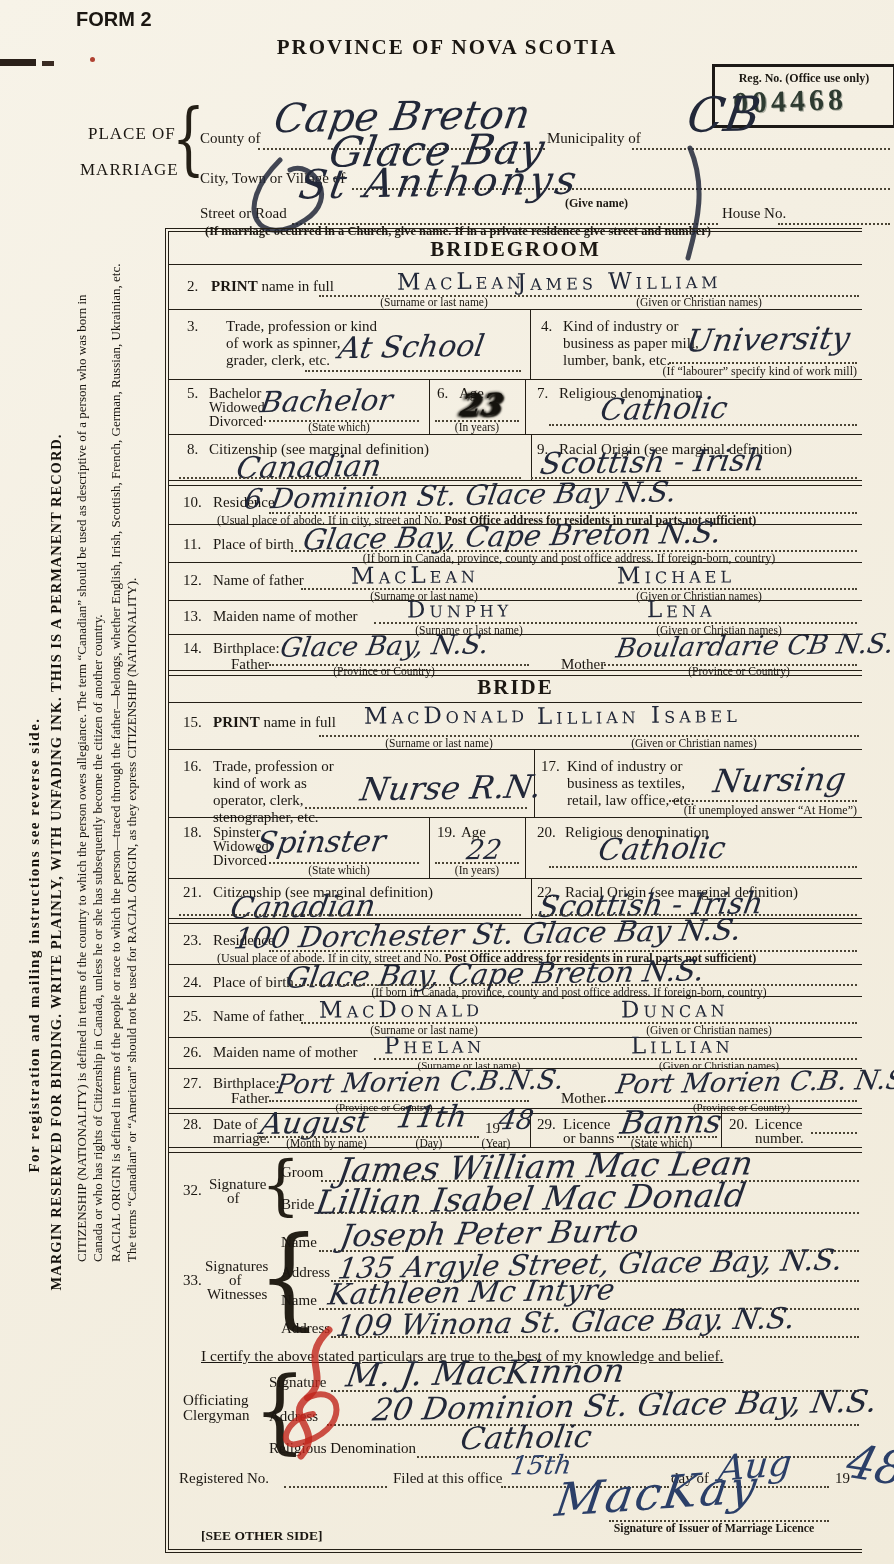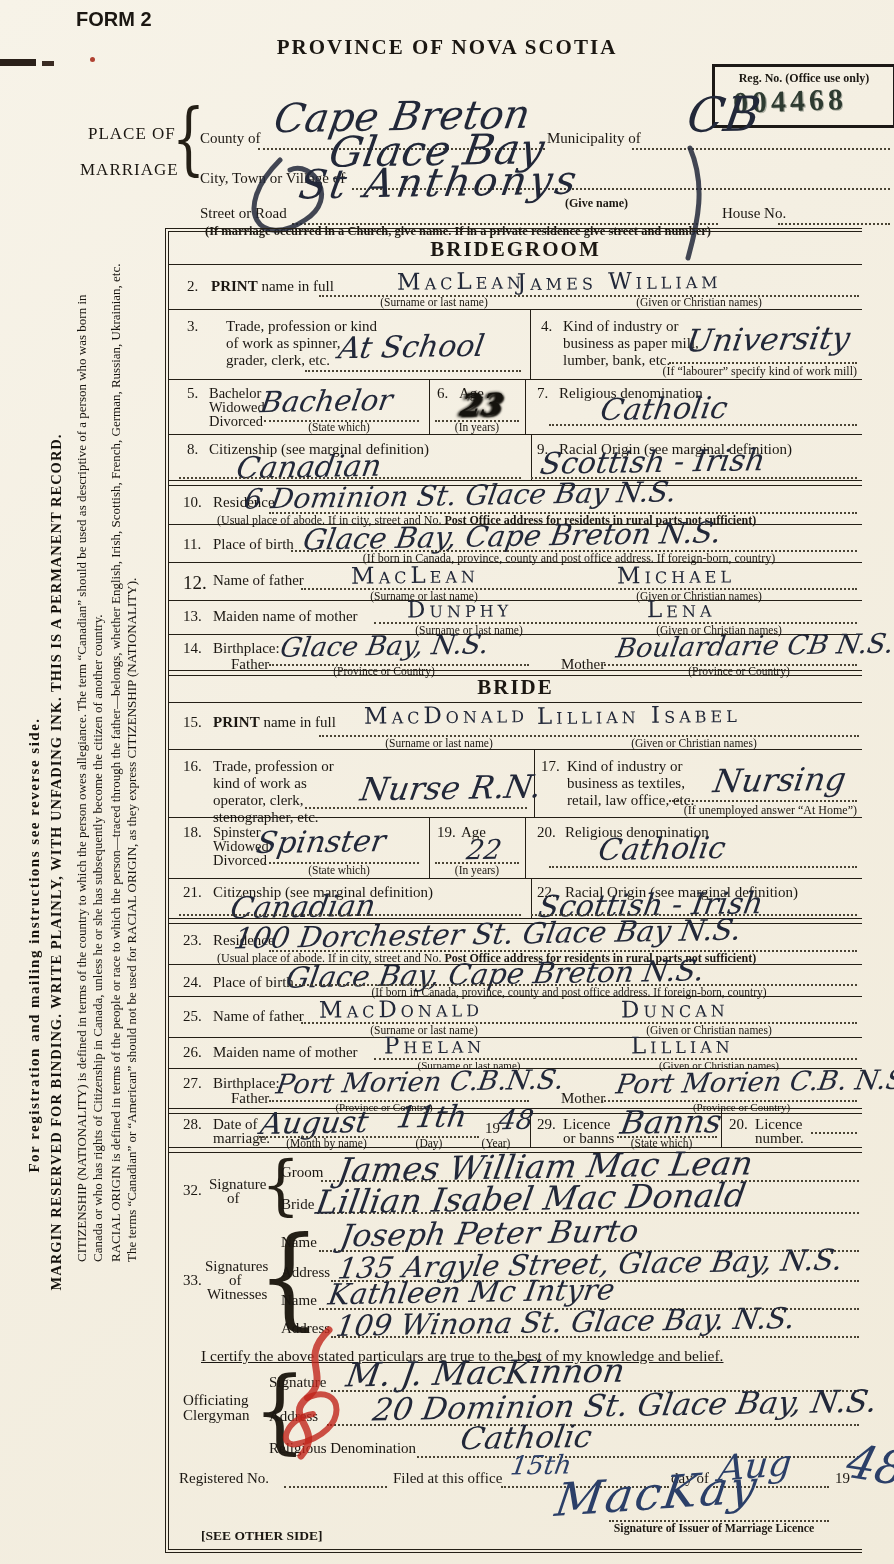--- a/index.html
+++ b/index.html
@@ -171,21 +171,21 @@
     <div class="hw" style="left:76px;top:250px;font-size:28px;">6 Dominion St.  Glace Bay N.S.</div>
     <div class="dl" style="left:100px;top:280px;width:588px;"></div>
     <div class="t" style="left:48px;top:282px;font-size:12px;"><span>(Usual place of abode.   If in city, street and No.</span> <span class="b">Post Office address for residents in rural parts not sufficient)</span></div>
 
     <div class="t" style="left:14px;top:304px;font-size:15px;">11.</div>
     <div class="t" style="left:44px;top:304px;font-size:15px;">Place of birth</div>
     <div class="hw" style="left:135px;top:290px;font-size:29px;">Glace Bay, Cape Breton N.S.</div>
     <div class="dl" style="left:122px;top:318px;width:566px;"></div>
     <div class="t ctr" style="left:120px;top:320px;width:560px;font-size:12px;">(If born in Canada, province, county and post office address.   If foreign-born, country)</div>
 
-    <div class="t" style="left:14px;top:340px;font-size:19px;text-align:center;">12.</div>
+    <div class="t" style="left:14px;top:340px;font-size:15px;text-align:center;">12.</div>
     <div class="t" style="left:44px;top:340px;font-size:15px;">Name of father</div>
     <div class="hp" style="left:182px;top:332px;font-size:23px;">MacLean</div>
     <div class="hp" style="left:448px;top:332px;font-size:23px;">Michael</div>
     <div class="dl" style="left:132px;top:356px;width:556px;"></div>
     <div class="t ctr" style="left:140px;top:358px;width:230px;font-size:11.5px;">(Surname or last name)</div>
     <div class="t ctr" style="left:400px;top:358px;width:260px;font-size:11.5px;">(Given or Christian names)</div>
 
     <div class="t" style="left:14px;top:376px;font-size:15px;">13.</div>
     <div class="t" style="left:44px;top:376px;font-size:15px;">Maiden name of mother</div>
     <div class="hp" style="left:238px;top:366px;font-size:23px;">Dunphy</div>

